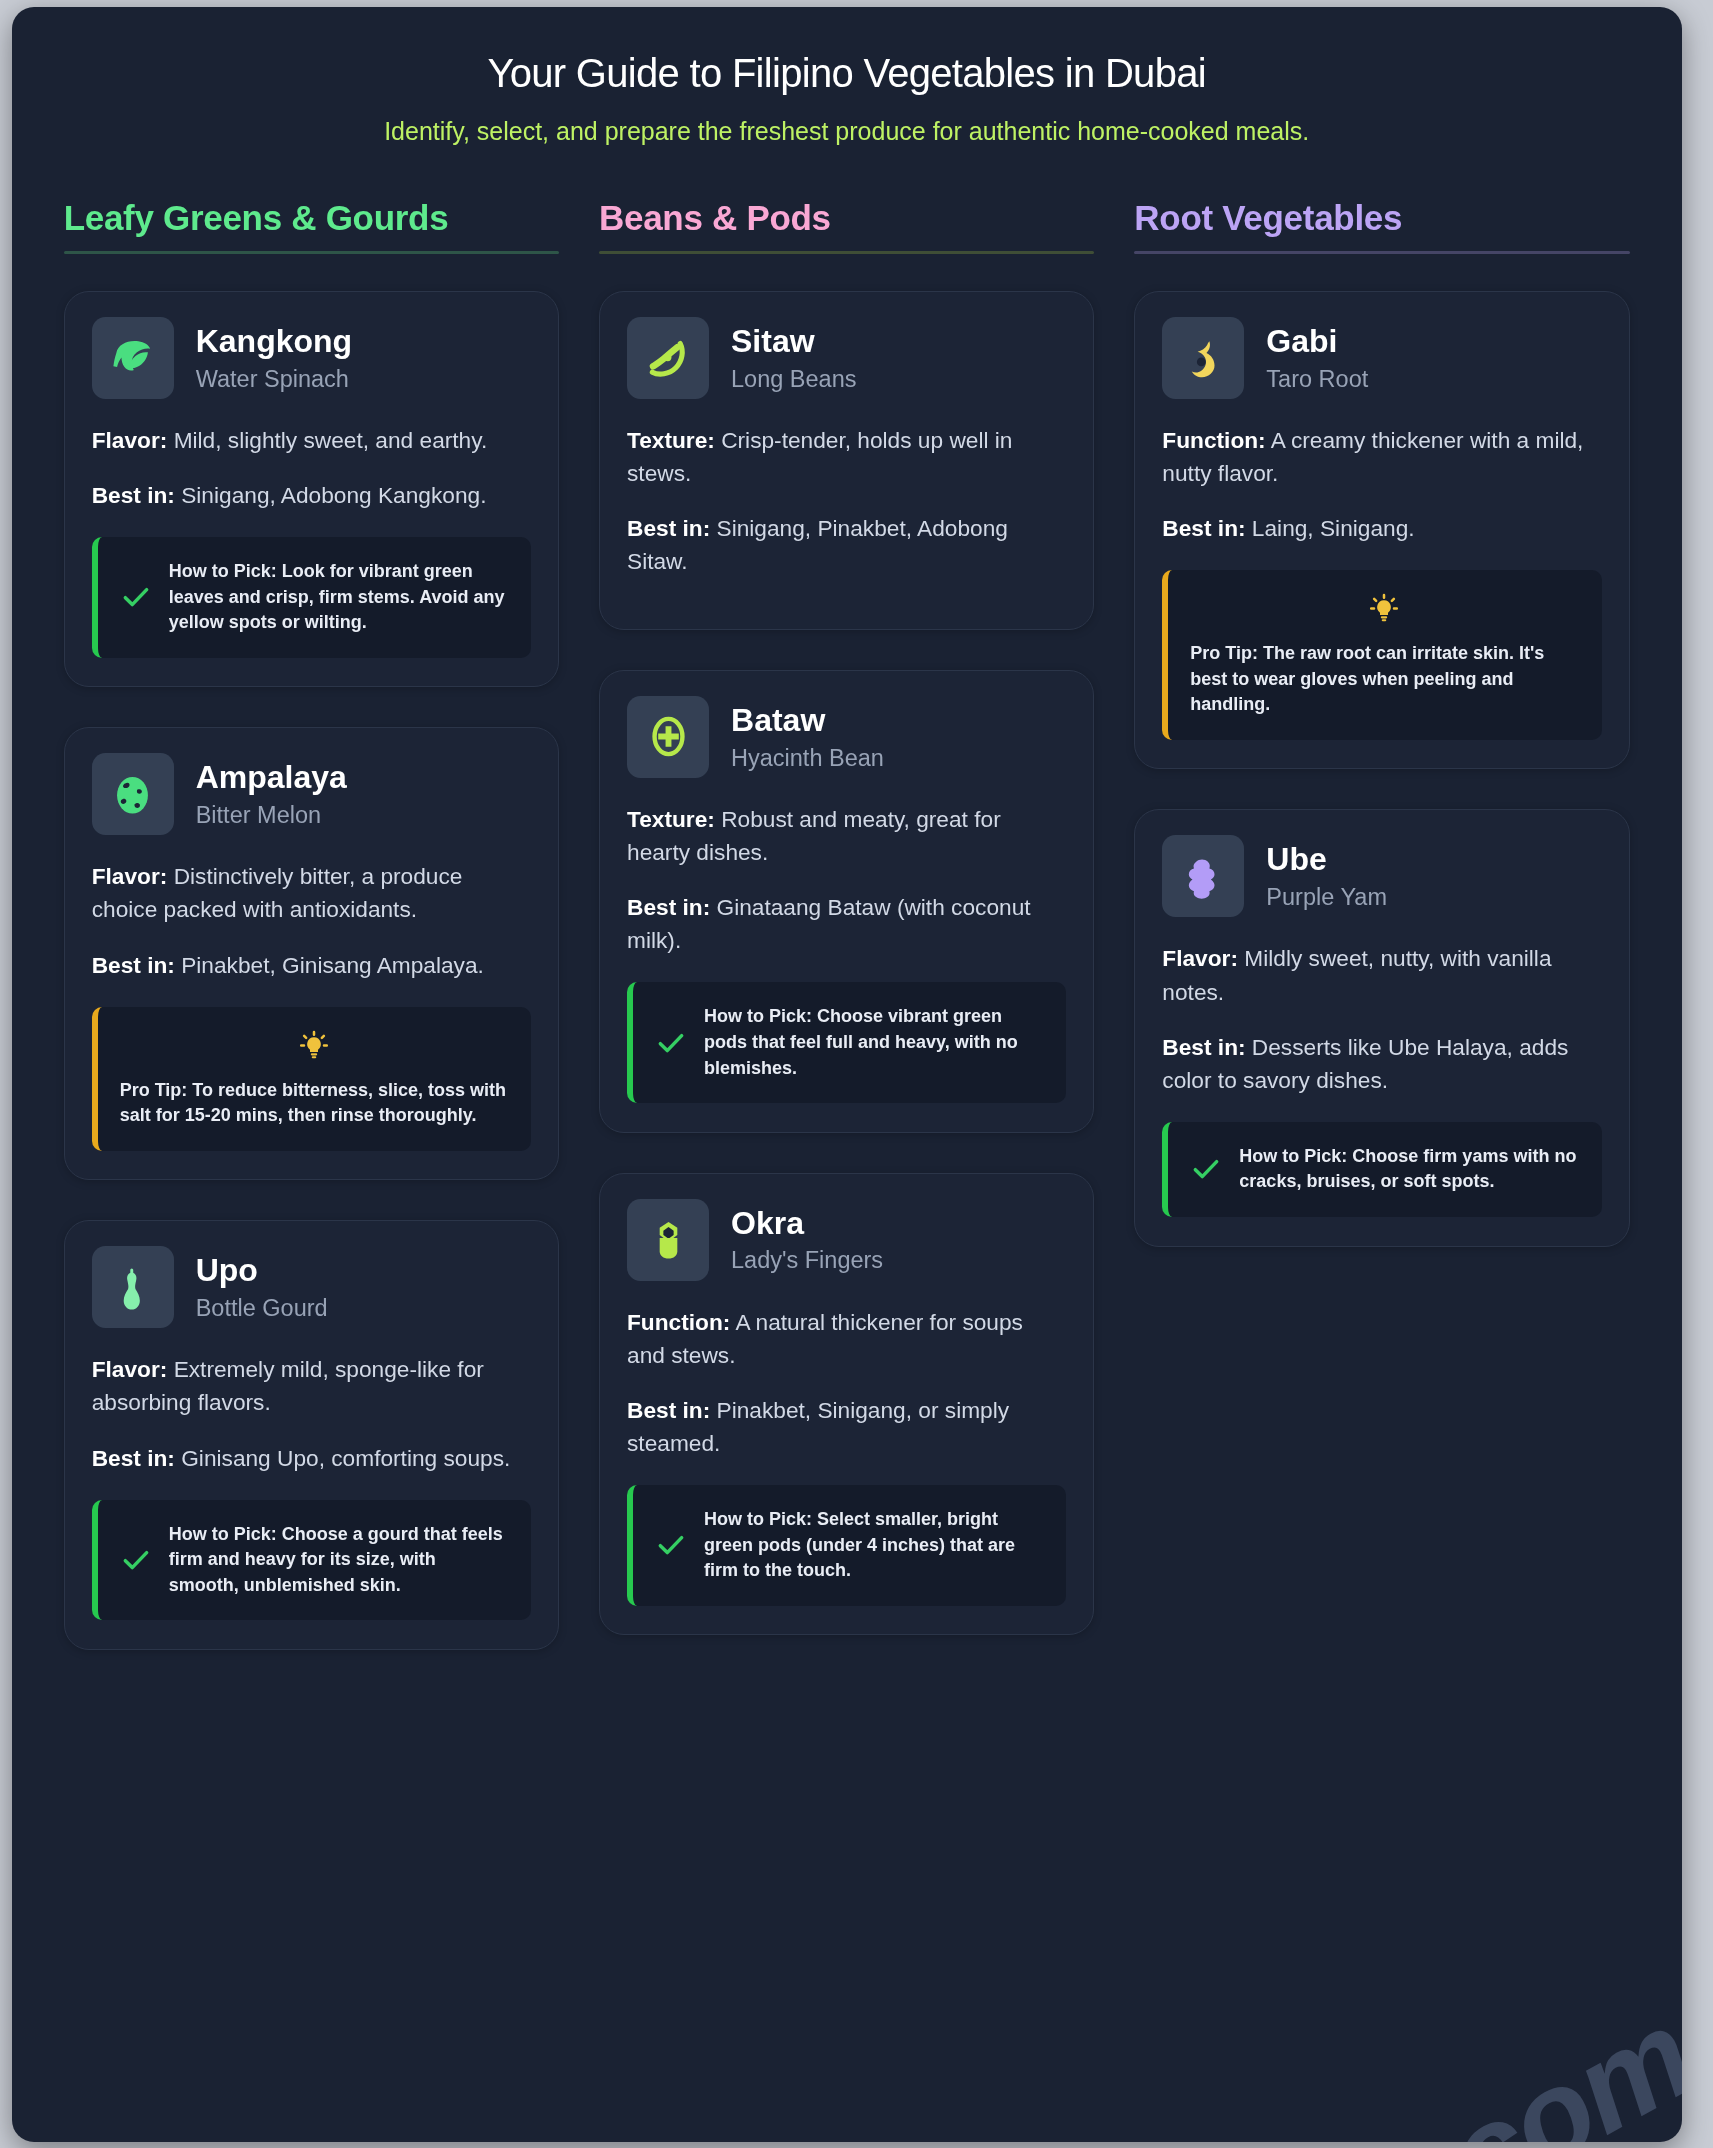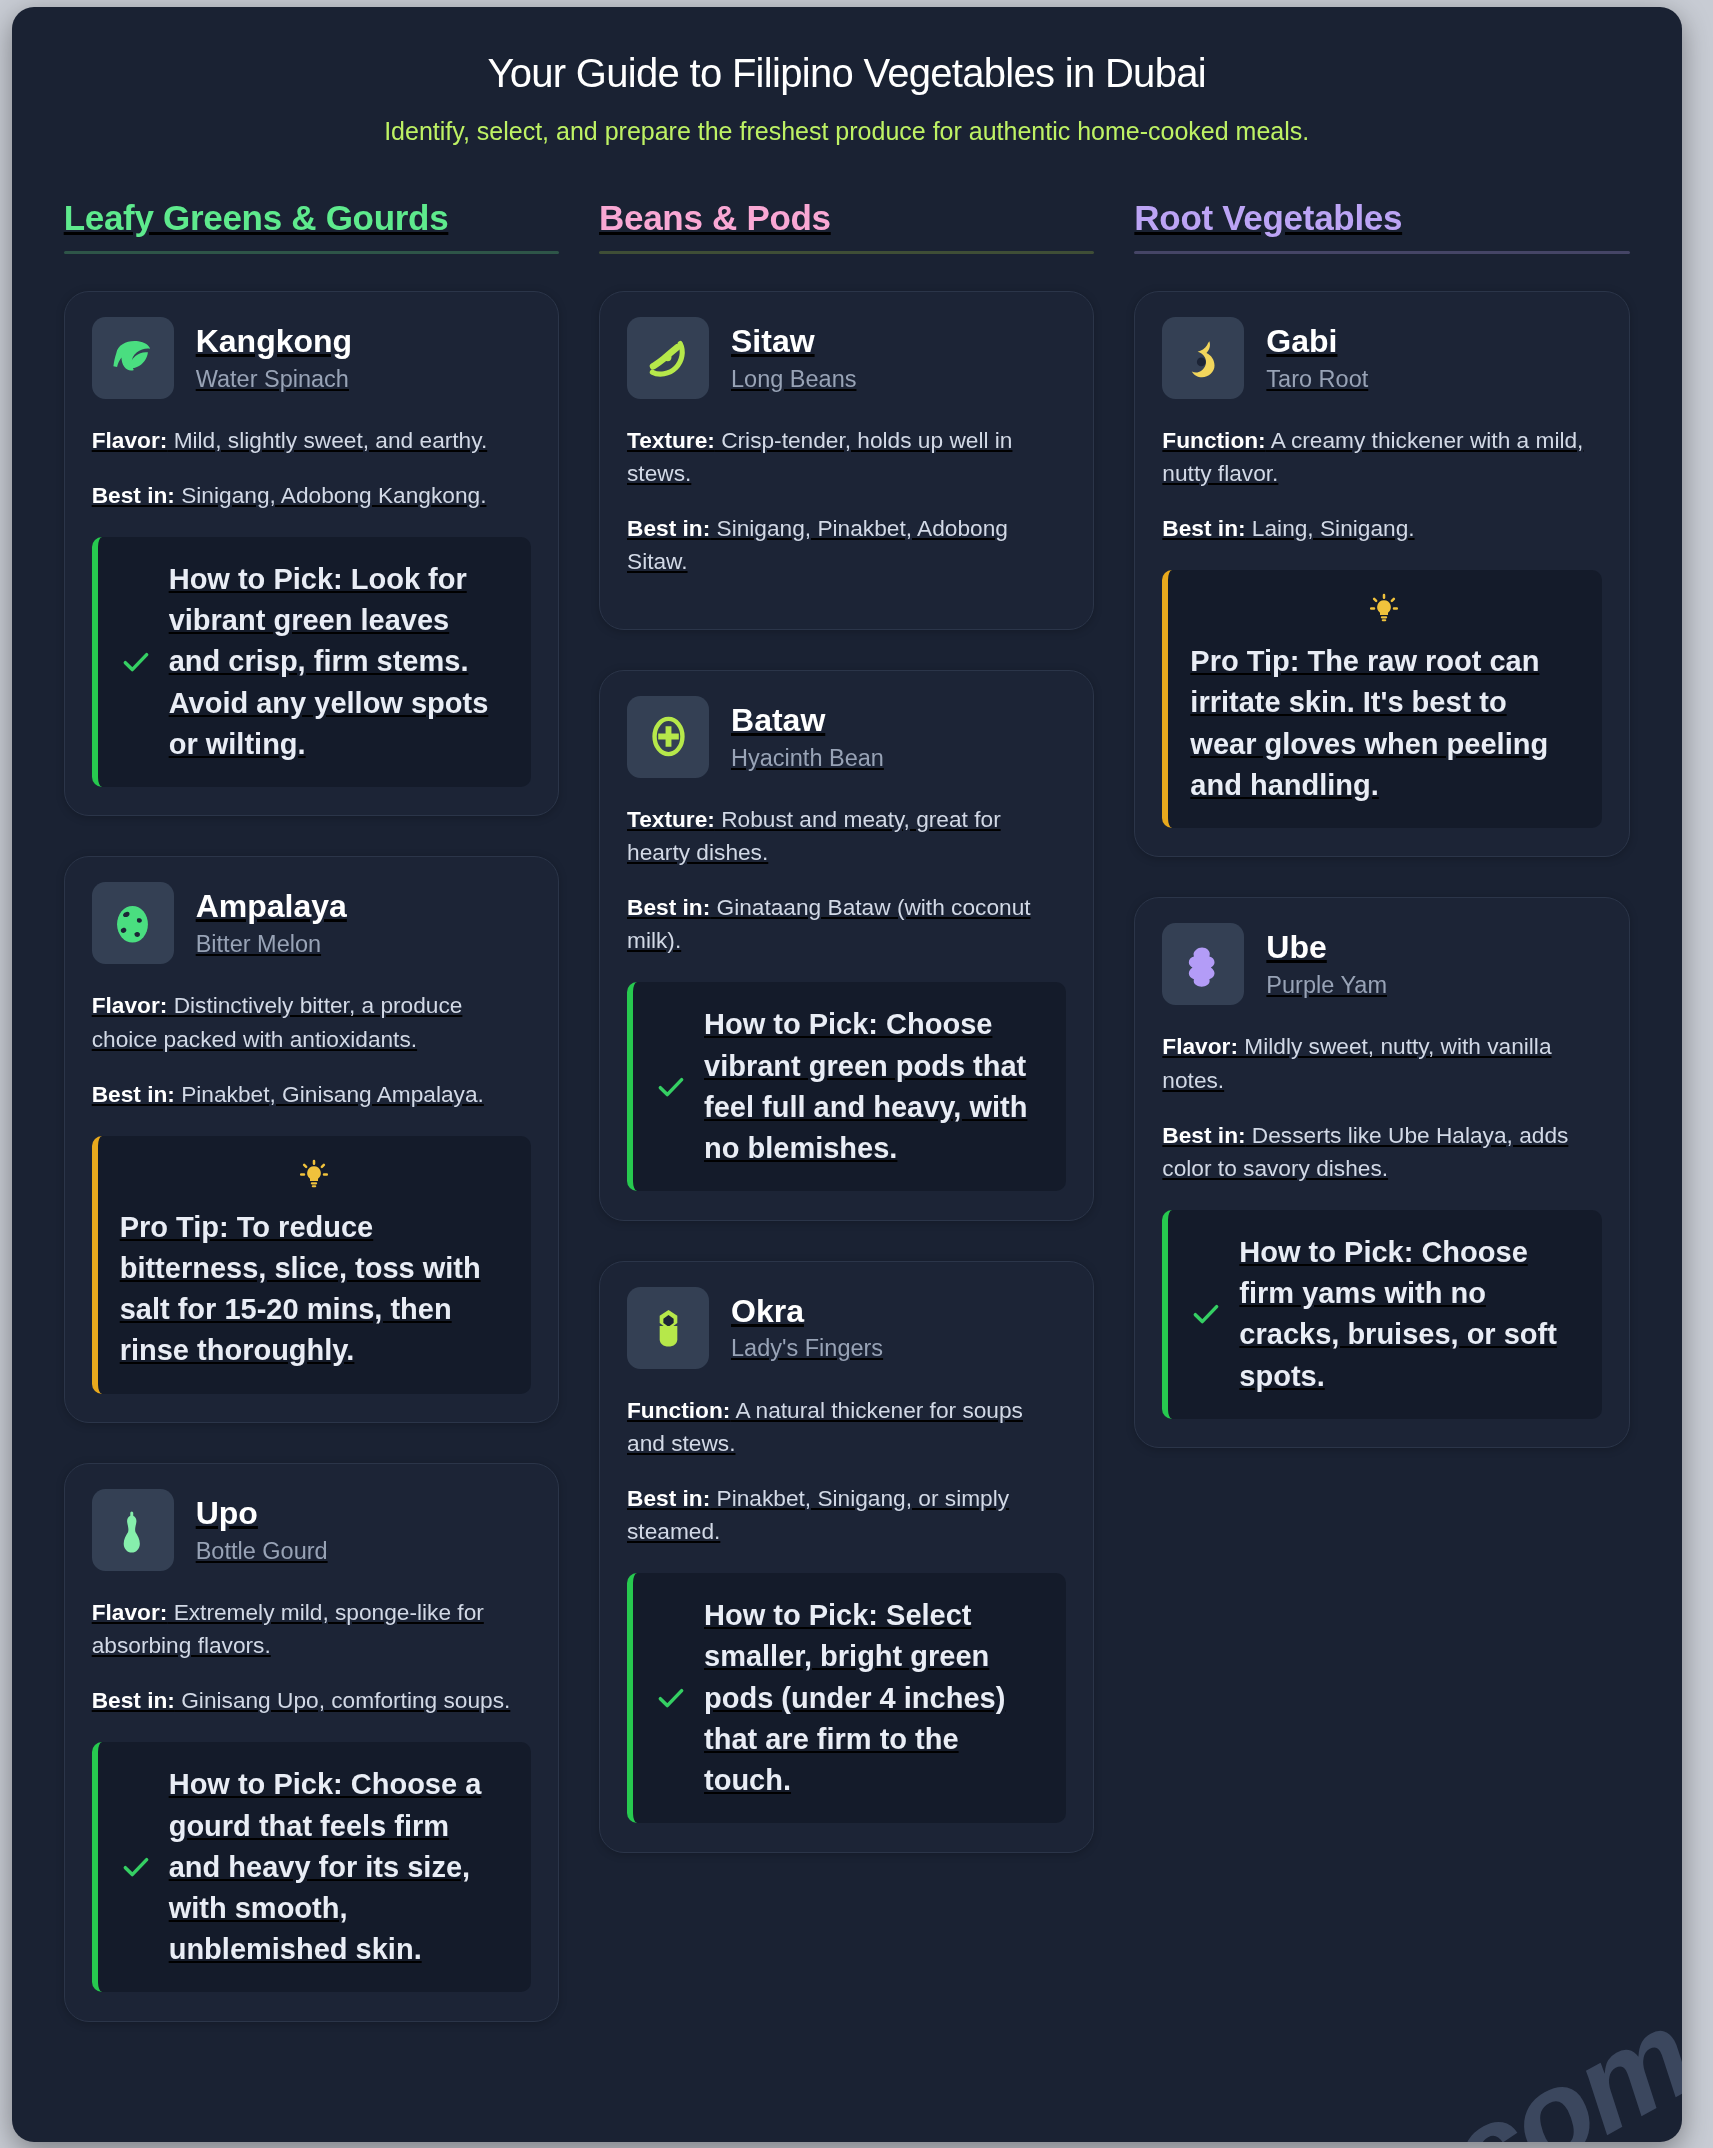--- a/index.html
+++ b/index.html
@@ -64,21 +64,20 @@
     color: #bef264;
     line-height: 1.35;
   }
 
   
   .columns {
     display: flex;
     align-items: flex-start;
     gap: 40px;
     padding: 39px 52px 50px;
-    text-decoration: underline;
   }
 
   .column { flex: 1 1 0; min-width: 0; }
 
   .col-title {
     font-size: 35px;
     font-weight: bold;
     line-height: 1.18;
     letter-spacing: -0.3px;
     padding-bottom: 13.4px;
@@ -159,21 +158,21 @@
     padding: 22px 23.5px 22px 22px;
     margin-top: 25px;
   }
   .callout.pick    { border-left: 6.7px solid #27c94f; }
   .callout.protip  { border-left: 6.7px solid #e8a91d; flex-direction: column; }
 
   .callout-icon { flex: 0 0 auto; width: 32px; height: 32px; }
   .callout-icon svg { width: 32px; height: 32px; display: block; }
 
   .callout-text {
-    font-size: 29px;
+    font-size: 18px;
     font-weight: bold;
     color: #e9edf5;
     line-height: 1.42;
   }
 </style>
 </head>
 <body>
 
 <div class="page">
   <div class="sheet">

